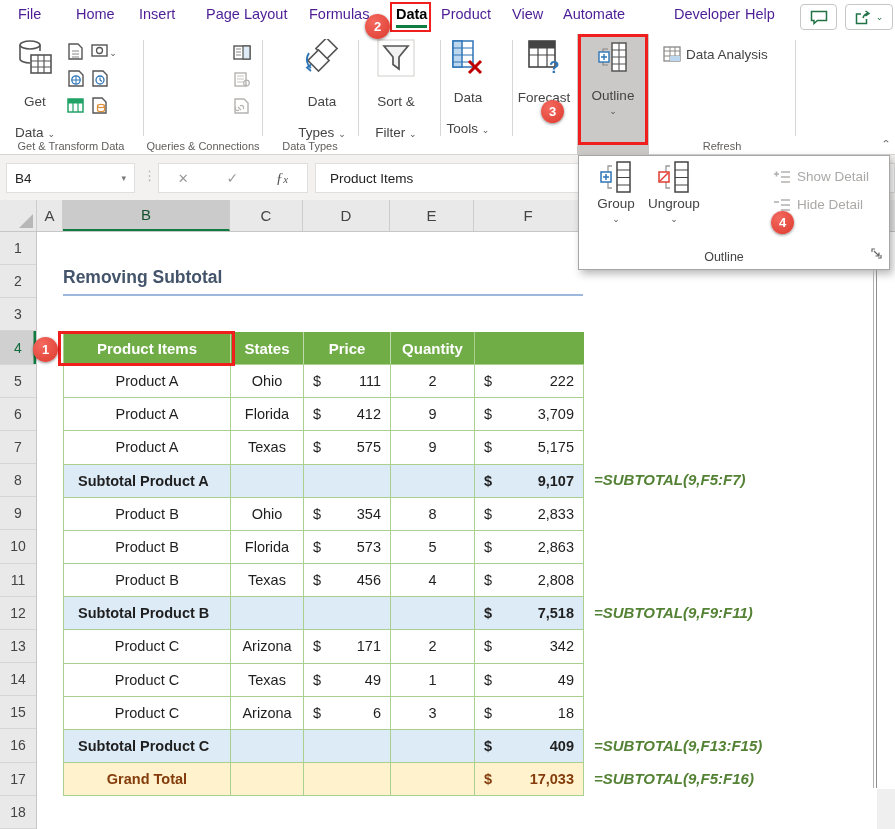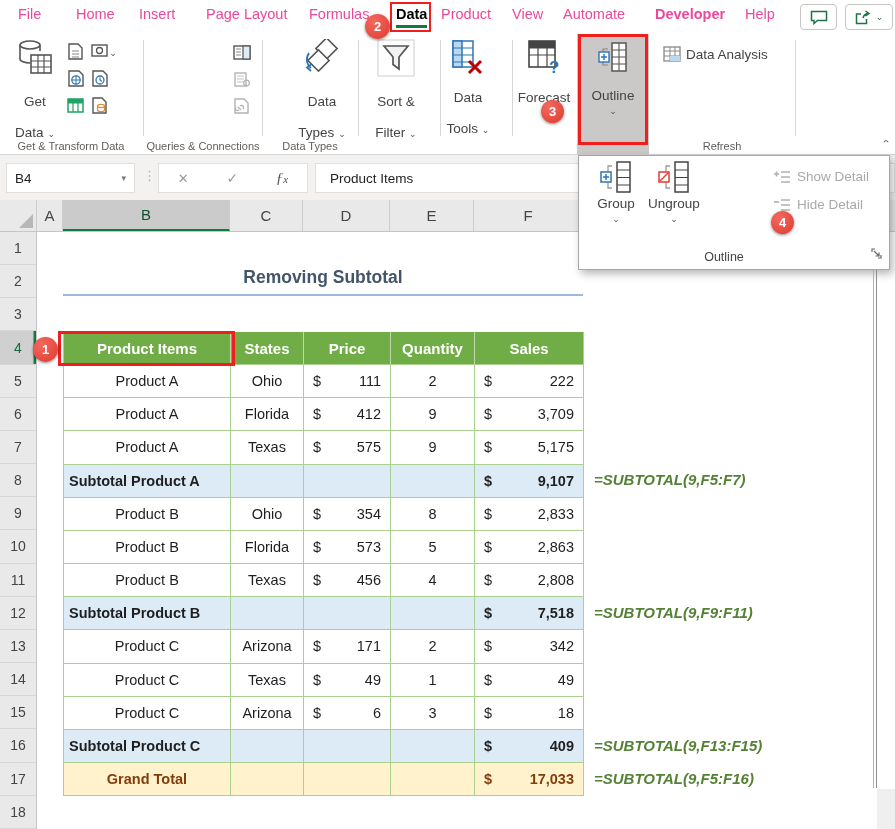--- a/index.html
+++ b/index.html
@@ -7,21 +7,21 @@
     --annotation_green:#548235; --callout_red:#E8483F; --highlight_red:#F01E1C;
     --title_navy:#44546A; --excel_green:#107C41; --border_green:#A9D08E;
   }
   *{box-sizing:border-box;margin:0;padding:0;}
   html,body{width:895px;height:829px;}
   body{position:relative;overflow:hidden;background:#fff;font-family:"Liberation Sans",sans-serif;color:#333;}
   .abs{position:absolute;}
 
   
   #menubar{position:absolute;left:0;top:0;width:895px;height:33px;background:#fff;}
-  .menu-item{position:absolute;top:6px;font-size:14.5px;color:#ec4899;cursor:default;white-space:nowrap;}
+  .menu-item{position:absolute;top:6px;font-size:14.5px;color:#4c1d95;cursor:default;white-space:nowrap;}
   .menu-item.active{font-weight:700;color:#000;padding-bottom:3px;border-bottom:3px solid var(--excel_green);}
   .top-btn{position:absolute;top:4px;height:26px;border:1px solid #c8c6c4;border-radius:4px;background:#fff;display:flex;align-items:center;justify-content:center;gap:4px;}
 
   
   #ribbon{position:absolute;left:0;top:33px;width:895px;height:122px;background:#fff;border-bottom:1px solid #d8d6d4;}
   .rib-divider{position:absolute;top:7px;width:1px;height:96px;background:#d8d6d4;}
   .rib-big{position:absolute;display:flex;flex-direction:column;align-items:center;font-size:13.5px;color:#444;line-height:17px;}
   .rib-big .lbl{white-space:nowrap;margin-top:14px;}
   .chev{font-size:9px;color:#555;line-height:8px;}
   .grp-label{position:absolute;top:107px;font-size:11px;color:#605e5c;white-space:nowrap;transform:translateX(-50%);}
@@ -46,31 +46,31 @@
   #corner-box{position:absolute;left:0;top:0;width:37px;height:31px;border-right:1px solid #cdcdcd;}
   #corner-box .tri{position:absolute;right:3px;bottom:3px;width:0;height:0;border-left:14px solid transparent;border-bottom:14px solid #b7b7b7;}
 
   
   #row-headers{position:absolute;left:0;top:232px;width:37px;height:597px;background:#e9e9e9;border-right:1px solid #c6c6c6;}
   .row-h{width:100%;height:33.17px;display:flex;align-items:center;justify-content:center;font-size:14px;color:#444;border-bottom:1px solid #d6d6d6;}
   .row-h.selected{background:#d0d0d0;color:#0f6b3c;box-shadow:inset -2.5px 0 0 var(--excel_green);}
 
   
   #sheet{position:absolute;left:37px;top:232px;width:858px;height:597px;background:#fff;}
-  #sheet-title{position:absolute;left:26px;top:35px;width:520px;height:29px;text-align:center;font-size:17.5px;font-weight:700;color:var(--title_navy);border-bottom:2.5px solid #9db8dc;}
+  #sheet-title{position:absolute;left:26px;top:35px;width:520px;height:29px;font-size:17.5px;font-weight:700;color:var(--title_navy);border-bottom:2.5px solid #9db8dc;}
   #table-wrap{position:absolute;left:26px;top:100px;width:521px;border-left:1px solid var(--border_green);}
   #table-header{display:grid;grid-template-columns:167px 73px 87px 84px 109px;height:33px;background:var(--header_green);border-bottom:1px solid var(--border_green);}
   .th{display:flex;align-items:center;justify-content:center;color:#fff;font-weight:700;font-size:15px;border-right:1px solid rgba(255,255,255,.55);}
   .th:last-child{border-right:1px solid var(--border_green);}
   #table-body{display:grid;grid-template-columns:167px 73px 87px 84px 109px;grid-auto-rows:33.18px;}
   .tcell{border-right:1px solid var(--border_green);border-bottom:1px solid var(--border_green);display:flex;align-items:center;justify-content:center;font-size:14.5px;color:#1f1f1f;background:#fff;overflow:hidden;}
   .tcell.money{justify-content:space-between;padding:0 9px;}
   .tcell.money .val{text-align:right;}
   .row-sub .tcell{background:var(--subtotal_blue);}
-  .row-sub .pcell{justify-content:flex-start;padding-left:5px;font-weight:700;}
+  .row-sub .pcell{justify-content:flex-start;padding-left:14px;font-weight:700;}
   .row-sub .money{font-weight:700;}
   .row-grand .tcell{background:var(--grand_total_yellow);color:#843c0c;font-weight:700;}
   .annotation{position:absolute;font-size:15px;font-style:italic;font-weight:600;color:var(--annotation_green);white-space:nowrap;}
 
   
   #dropdown{position:absolute;left:578px;top:155px;width:312px;height:115px;background:#fff;border:1px solid #a6a6a6;box-shadow:3px 4px 8px rgba(0,0,0,.28);}
   .dd-item{position:absolute;top:5px;display:flex;flex-direction:column;align-items:center;font-size:13.5px;color:#444;}
   .dd-item .dd-lbl{margin-top:3px;white-space:nowrap;}
   #dd-subtotal{position:absolute;left:125px;top:0;width:63px;height:92px;background:#ceccca;border:3px solid var(--highlight_red);display:flex;flex-direction:column;align-items:center;justify-content:flex-start;padding-top:7px;font-size:13.5px;color:#333;}
   .dd-disabled{position:absolute;left:194px;display:flex;align-items:center;gap:6px;font-size:13.5px;color:#aba9a7;}
@@ -102,21 +102,21 @@
   </div>
 <span class="menu-item" style="left: 18px;">File</span>
     <span class="menu-item" style="left: 76px;">Home</span>
     <span class="menu-item" style="left: 139px;">Insert</span>
     <span class="menu-item" style="left: 206px;">Page Layout</span>
     <span class="menu-item" style="left: 309px;">Formulas</span>
     <span class="menu-item active" style="left: 396px;">Data</span>
     <span class="menu-item" style="left: 441px;">Product</span>
     <span class="menu-item" style="left: 512px;">View</span>
     <span class="menu-item" style="left: 563px;">Automate</span>
-    <span class="menu-item" style="left: 655px; font-weight: bold;">Developer</span>
+    <span class="menu-item" style="left: 674px;">Developer</span>
     <span class="menu-item" style="left: 745px;">Help</span>
   </div>
 
 <div id="ribbon">
   <div id="outline-btn-bg"></div>
 
   <div class="rib-big" style="left:8px;top:6px;width:54px;">
     <svg width="36" height="40" viewBox="0 0 36 40">
       <ellipse cx="13" cy="6" rx="10" ry="4" fill="#fff" stroke="#555" stroke-width="1.6"></ellipse>
       <path d="M3 6 V20 c0 2.2 4.5 4 10 4 M23 6 V12" fill="none" stroke="#555" stroke-width="1.6"></path>
@@ -323,21 +323,20 @@
   </div>
 
 <div id="sheet">
   <div id="sheet-title">Removing Subtotal</div>
   <div id="table-wrap">
     <div id="table-header">
         <div class="th">Product Items</div>
         <div class="th">States</div>
         <div class="th">Price</div>
         <div class="th">Quantity</div>
-        <div class="th">Sales</div>
       </div>
     <div id="table-body">
         <div class="row-data" style="display: contents;"><div class="tcell pcell">Product A</div><div class="tcell ">Ohio</div><div class="tcell money">
             <span>$</span>
             <span class="val">111</span>
           </div><div class="tcell ">2</div><div class="tcell money">
             <span>$</span>
             <span class="val">222</span>
           </div></div>
         <div class="row-data" style="display: contents;"><div class="tcell pcell">Product A</div><div class="tcell ">Florida</div><div class="tcell money">

